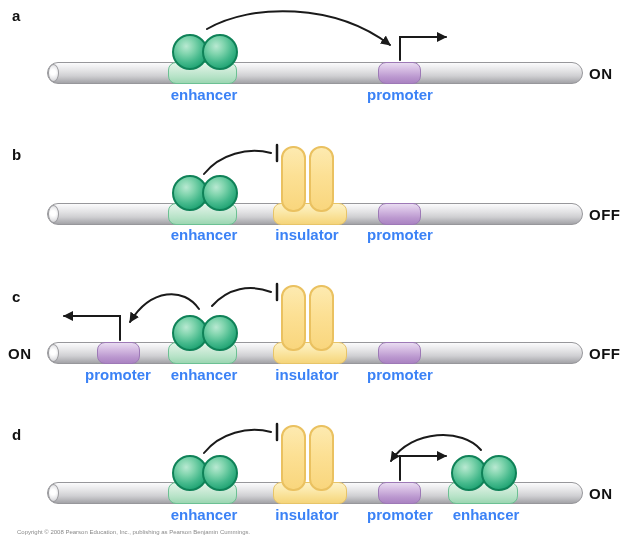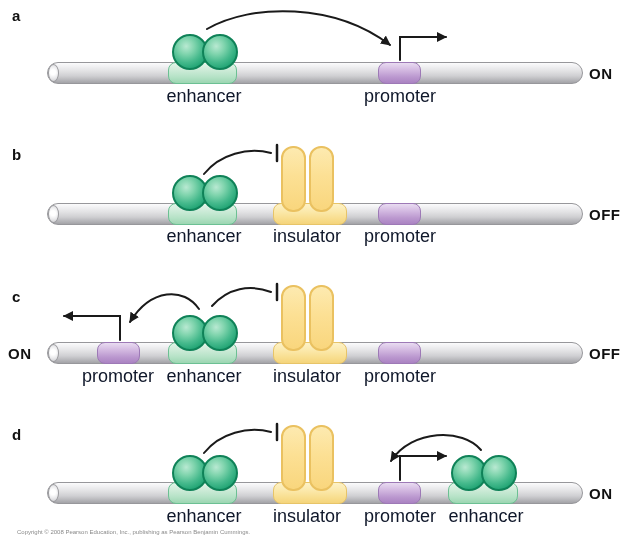--- a/index.html
+++ b/index.html
@@ -3,21 +3,21 @@
 <meta charset="utf-8">
 <style>
   * { box-sizing: border-box; margin: 0; padding: 0; }
   html,body { background:#ffffff; }
   #stage {
     position: relative; width: 634px; height: 550px; background: #ffffff;
     font-family: "Liberation Sans", sans-serif; overflow: hidden;
   }
   .letter { position:absolute; font-weight:bold; font-size:15px; line-height:1; color:#111; }
   .state  { position:absolute; font-weight:bold; font-size:15px; line-height:1; color:#111; letter-spacing:.5px; }
-  .lab    { position:absolute; width:90px; text-align:center; font-weight:normal; font-size:18px; line-height:1.1; color:#0f172a; }
+  .lab    { position:absolute; width:90px; text-align:center; font-weight:bold; font-size:15px; line-height:1.1; color:#3b82f6; }
   .rod {
     position:absolute; left:47px; width:536px; height:22px; z-index:1;
     border:1px solid #97979b; border-radius:11px;
     background:linear-gradient(180deg,#fbfbfc 0%,#f0f0f2 18%,#e2e2e4 40%,#cfcfd2 65%,#b2b2b6 88%,#a3a3a7 100%);
   }
   .cap {
     position:absolute; left:48px; width:11px; height:18px; z-index:2;
     border:1px solid #9a9a9e; border-radius:50%;
     background:radial-gradient(circle at 45% 45%, #ffffff 25%, #ececee 55%, #c9c9cc 100%);
   }

